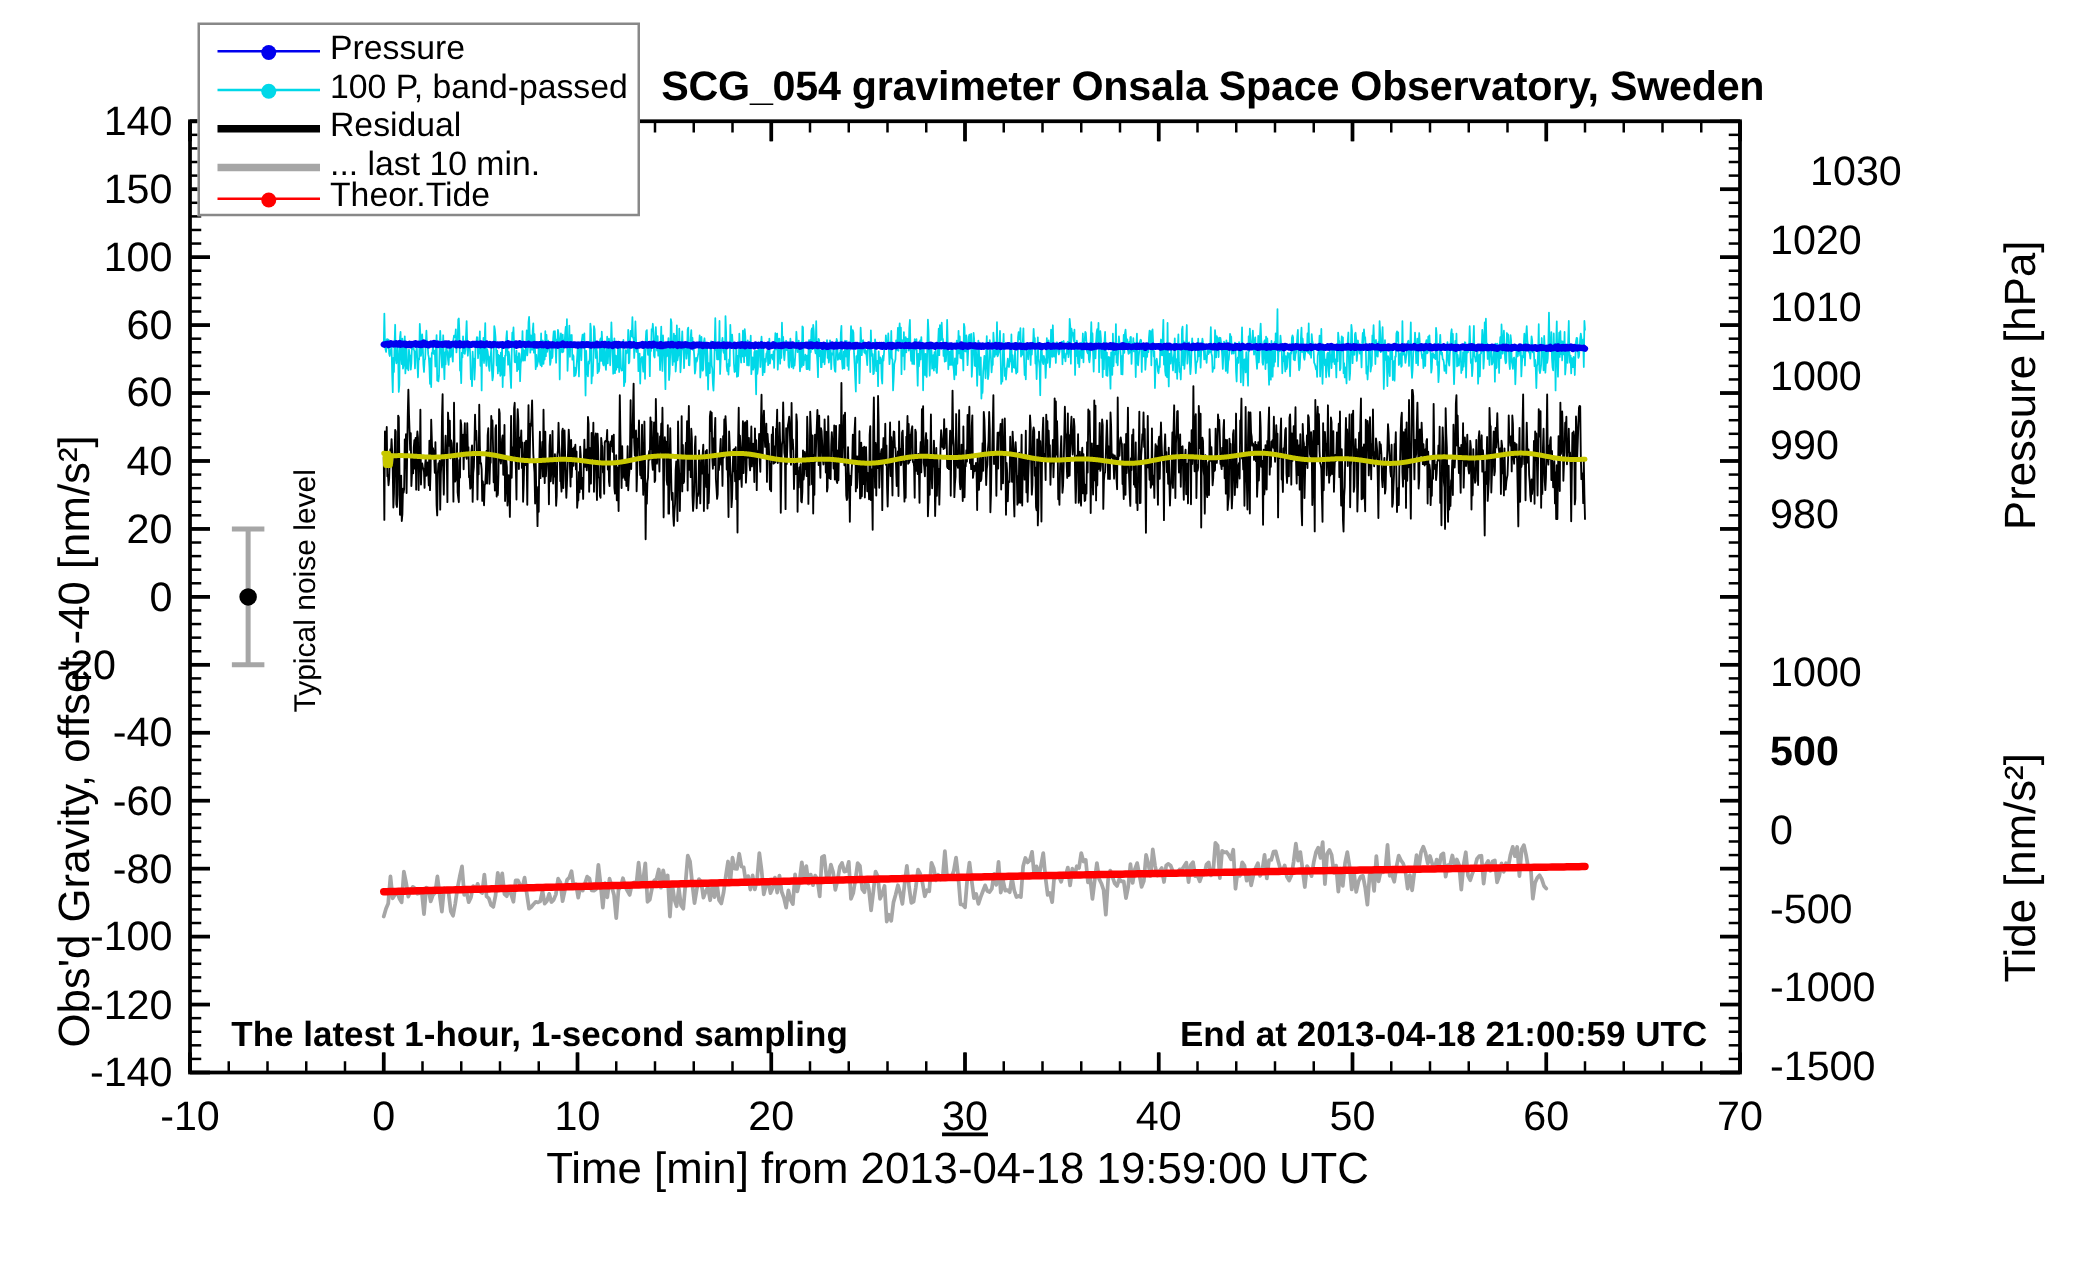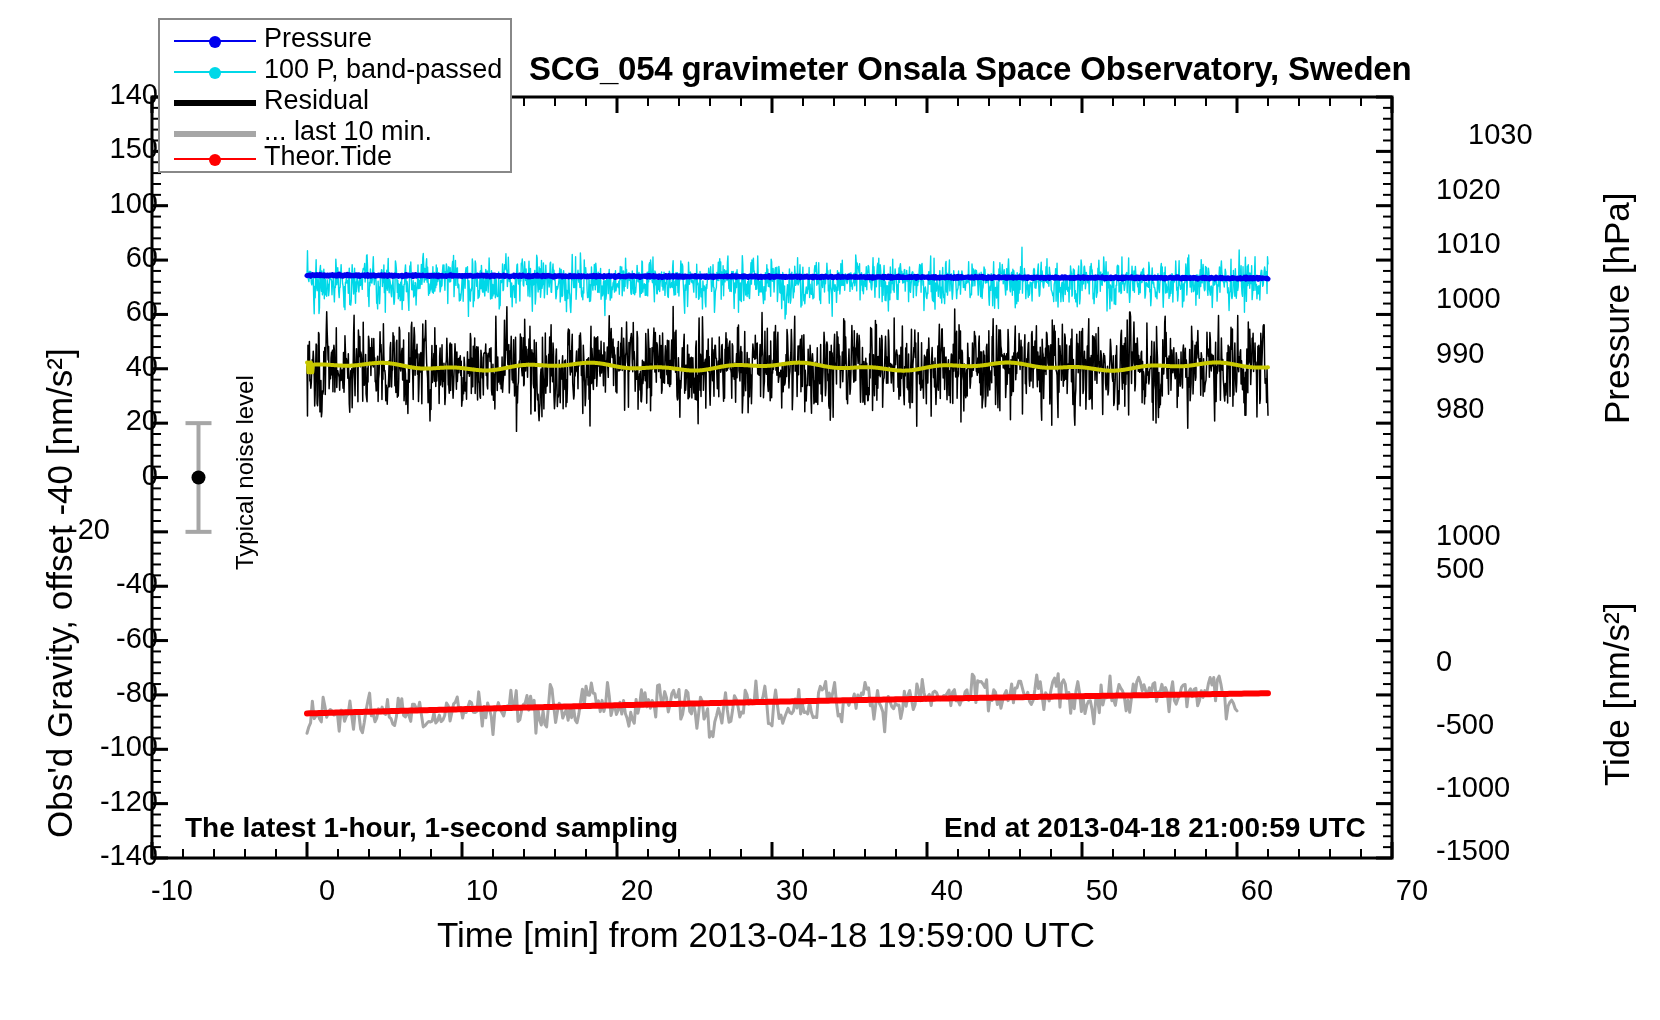--- a/index.html
+++ b/index.html
@@ -1,21 +1,21 @@
 <!DOCTYPE html>
 <html><head>
 <meta charset="utf-8">
 <style>
   html,body{margin:0;padding:0;background:#fff;}
   body{width:1660px;height:1020px;position:relative;overflow:hidden;
        font-family:"Liberation Sans","DejaVu Sans",sans-serif;color:#000;}
   #stage{position:absolute;left:0;top:0;width:1660px;height:1020px;}
   svg.layer{position:absolute;left:0;top:0;width:1660px;height:1020px;}
   .txt{position:absolute;white-space:nowrap;}
-  .tick-lab{font-size:29px;padding-left:20px;}
+  .tick-lab{font-size:33px;}
   .axis-title{font-size:35px;}
   .bold-note{font-weight:bold;font-size:28px;font-stretch:condensed;}
   .chart-title{font-weight:bold;font-size:33px;letter-spacing:-0.2px;}
   .legend-box{position:absolute;left:158px;top:18px;width:354px;height:155px;
               border:2px solid #888;background:#fff;box-sizing:border-box;}
   .legend-row{position:absolute;left:0;height:31px;width:100%;}
   .legend-lab{position:absolute;left:104px;top:-3px;font-size:27px;}
   .legend-line{position:absolute;left:14px;top:14px;width:82px;height:3px;}
   .legend-dot{position:absolute;left:49px;top:10px;width:12px;height:12px;border-radius:50%;}
   .rot{transform-origin:0 0;}
@@ -366,31 +366,31 @@
       <div class="txt tick-lab" style="top: 567.214px; left: 0px; width: 138px; text-align: right;">-40</div>
       <div class="txt tick-lab" style="top: 621.571px; left: 0px; width: 138px; text-align: right;">-60</div>
       <div class="txt tick-lab" style="top: 675.929px; left: 0px; width: 138px; text-align: right;">-80</div>
       <div class="txt tick-lab" style="top: 730.286px; left: 0px; width: 138px; text-align: right;">-100</div>
       <div class="txt tick-lab" style="top: 784.643px; left: 0px; width: 138px; text-align: right;">-120</div>
       <div class="txt tick-lab" style="top: 839px; left: 0px; width: 138px; text-align: right;">-140</div>
       <div class="txt tick-lab" style="top: 874px; left: 112px; width: 80px; text-align: center;">-10</div>
       <div class="txt tick-lab" style="top: 874px; left: 267px; width: 80px; text-align: center;">0</div>
       <div class="txt tick-lab" style="top: 874px; left: 422px; width: 80px; text-align: center;">10</div>
       <div class="txt tick-lab" style="top: 874px; left: 577px; width: 80px; text-align: center;">20</div>
-      <div class="txt tick-lab" style="top: 874px; left: 732px; width: 80px; text-align: center;">30</div>
+      <div class="txt tick-lab" style="top: 874px; left: 732px; width: 80px; text-align: center; text-decoration: underline;">30</div>
       <div class="txt tick-lab" style="top: 874px; left: 887px; width: 80px; text-align: center;">40</div>
       <div class="txt tick-lab" style="top: 874px; left: 1042px; width: 80px; text-align: center;">50</div>
       <div class="txt tick-lab" style="top: 874px; left: 1197px; width: 80px; text-align: center;">60</div>
       <div class="txt tick-lab" style="top: 874px; left: 1352px; width: 80px; text-align: center;">70</div>
       <div class="txt tick-lab" style="top: 118px; left: 1448px;">1030</div>
       <div class="txt tick-lab" style="top: 173px; left: 1416px;">1020</div>
       <div class="txt tick-lab" style="top: 227px; left: 1416px;">1010</div>
       <div class="txt tick-lab" style="top: 282px; left: 1416px;">1000</div>
       <div class="txt tick-lab" style="top: 337px; left: 1416px;">990</div>
       <div class="txt tick-lab" style="top: 392px; left: 1416px;">980</div>
       <div class="txt tick-lab" style="top: 519px; left: 1416px;">1000</div>
-      <div class="txt tick-lab" style="top: 552px; left: 1416px;">500</div>
+      <div class="txt tick-lab" style="top: 582px; left: 1416px; font-weight: bold;">500</div>
       <div class="txt tick-lab" style="top: 645px; left: 1416px;">0</div>
       <div class="txt tick-lab" style="top: 708px; left: 1416px;">-500</div>
       <div class="txt tick-lab" style="top: 771px; left: 1416px;">-1000</div>
       <div class="txt tick-lab" style="top: 834px; left: 1416px;">-1500</div>
     </div>
 </div>
 
 </body></html>

